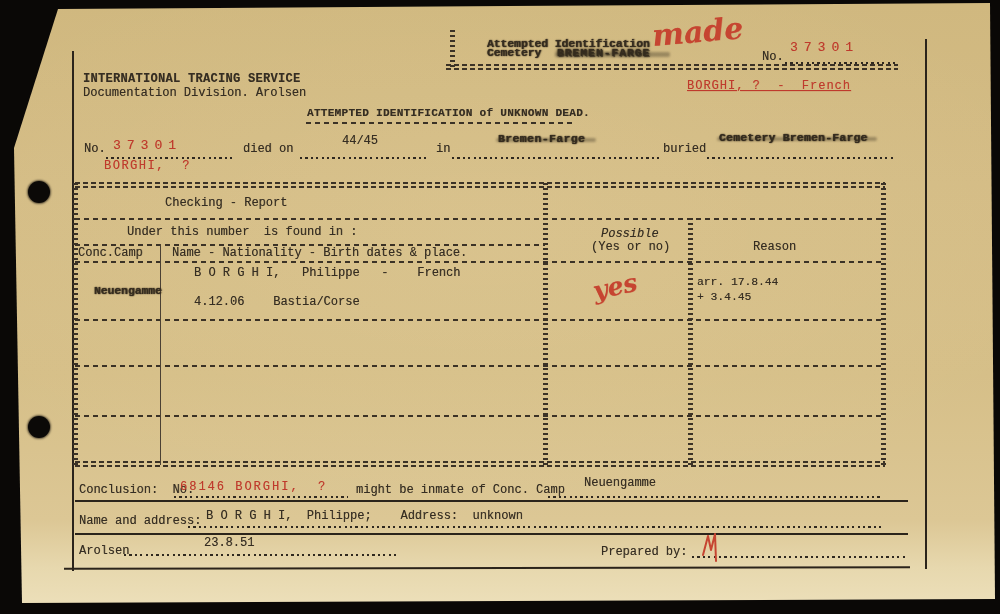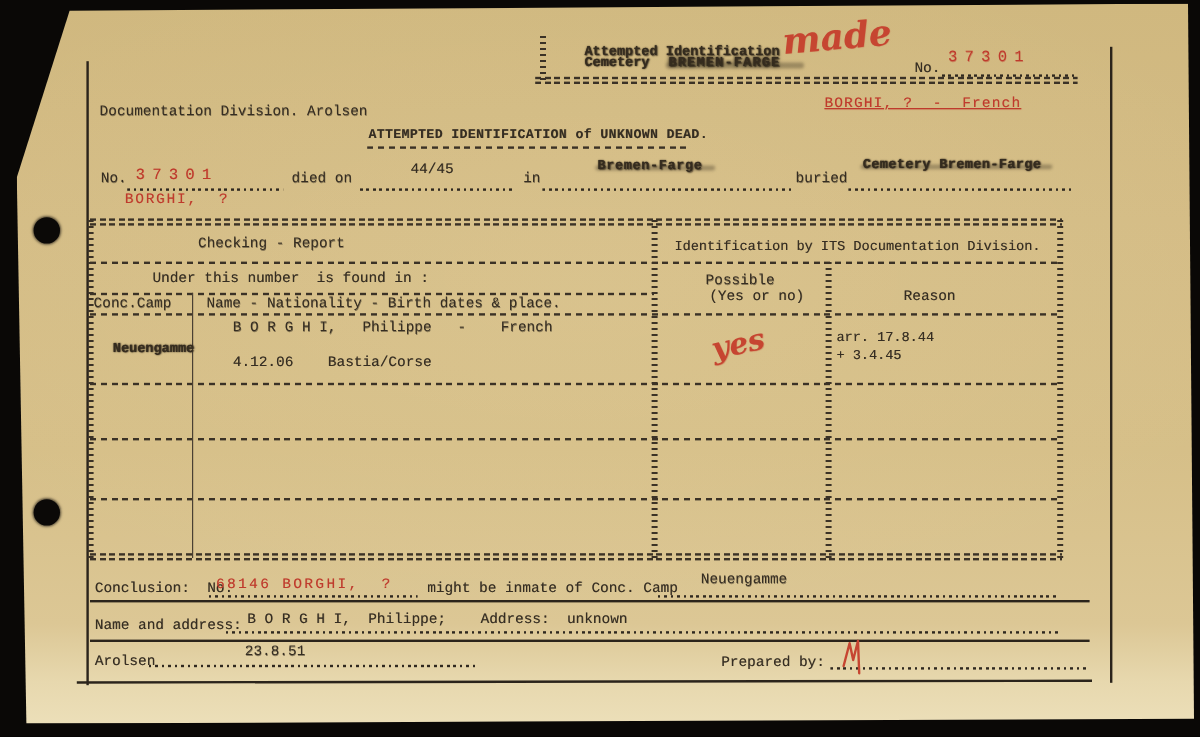--- a/index.html
+++ b/index.html
@@ -48,20 +48,21 @@
     <div class="t stampink heavy sm" style="left:545px;top:44px;letter-spacing:1px;">BREMEN-FARGE</div>
     <div class="smear" style="left:543px;top:49px;width:115px;height:5px;"></div>
     <div class="t hw" style="left:640px;top:12px;font-size:30px;transform:rotate(-5deg);">made</div>
     <div class="t" style="left:750px;top:48px;">No.</div>
     <div class="t red" style="left:778px;top:38px;font-size:13px;letter-spacing:6px;">37301</div>
     <div class="dots" style="left:773px;top:59px;width:110px;"></div>
 
     <div class="solid" style="left:60px;top:48px;width:1.6px;height:520px;"></div>
     <div class="solid" style="left:913px;top:36px;width:1.6px;height:530px;"></div>
 
+    <div class="t b" style="left:71px;top:70px;">INTERNATIONAL TRACING SERVICE</div>
     <div class="t" style="left:71px;top:84px;">Documentation Division. Arolsen</div>
     <div class="t red" style="left:675px;top:77px;letter-spacing:1px;text-decoration:underline;">BORGHI, ?  -  French</div>
 
     <div class="t b" style="left:295px;top:104px;font-size:11px;">ATTEMPTED IDENTIFICATION of UNKNOWN DEAD.</div>
     <div class="hline" style="left:294px;top:119px;width:266px;height:1.6px;"></div>
 
     <div class="t" style="left:72px;top:140px;">No.</div>
     <div class="t red" style="left:101px;top:136px;font-size:13px;letter-spacing:6px;">37301</div>
     <div class="dots" style="left:94px;top:154px;width:130px;"></div>
     <div class="t" style="left:231px;top:140px;">died on</div>
@@ -85,23 +86,22 @@
     <div class="hline" style="left:63px;top:362px;width:810px;"></div>
     <div class="hline" style="left:63px;top:412px;width:810px;"></div>
     <div class="hdbl" style="left:63px;top:458px;width:810px;"></div>
     <div class="vlad" style="left:61px;top:179px;height:283px;"></div>
     <div class="vlad" style="left:531px;top:179px;height:283px;"></div>
     <div class="vlad" style="left:676px;top:215px;height:247px;"></div>
     <div class="vlad" style="left:869px;top:179px;height:283px;"></div>
     <div class="solid" style="left:148px;top:241px;width:1.2px;height:221px;background:#4a4033;"></div>
 
     <div class="t" style="left:153px;top:194px;">Checking - Report</div>
-    <div class="t sm" style="left:550px;top:197px;">Identification by ITS Documentation Division.</div>
     <div class="t" style="left:115px;top:223px;">Under this number  is found in :</div>
-    <div class="t" style="left:576px;top:225px;">Possible</div>
+    <div class="t" style="left:589px;top:225px;font-style:italic;">Possible</div>
     <div class="t" style="left:579px;top:238px;">(Yes or no)</div>
     <div class="t" style="left:741px;top:238px;">Reason</div>
     <div class="t" style="left:66px;top:244px;">Conc.Camp</div>
     <div class="t" style="left:160px;top:244px;">Name - Nationality - Birth dates &amp; place.</div>
 
     <div class="t stampink sm" style="left:82px;top:282px;">Neuengamme</div>
     <div class="t" style="left:182px;top:264px;">B O R G H I,   Philippe   -    French</div>
     <div class="t" style="left:182px;top:293px;">4.12.06    Bastia/Corse</div>
     <div class="t hw" style="left:581px;top:270px;font-size:25px;transform:rotate(-12deg);">yes</div>
     <div class="t sm" style="left:685px;top:273px;">arr. 17.8.44</div>

